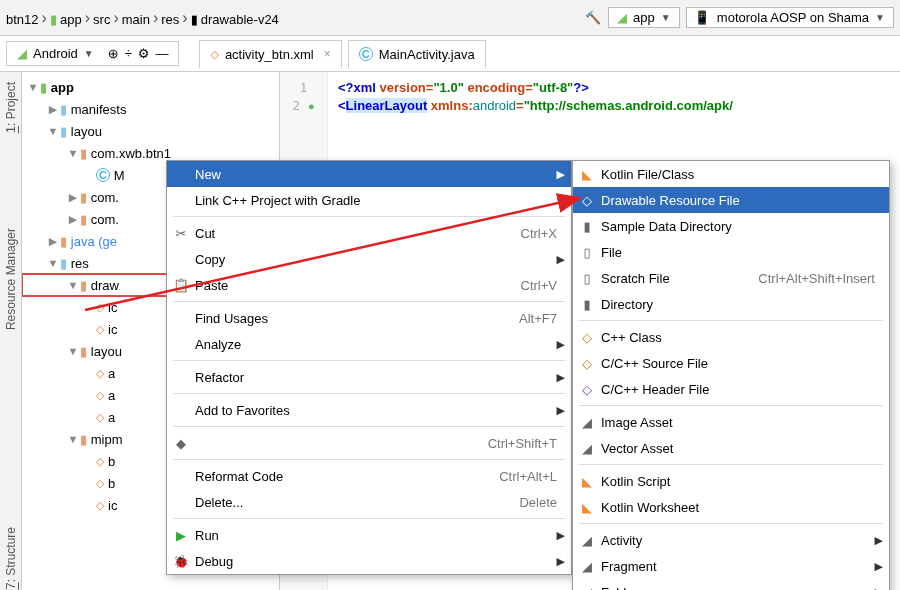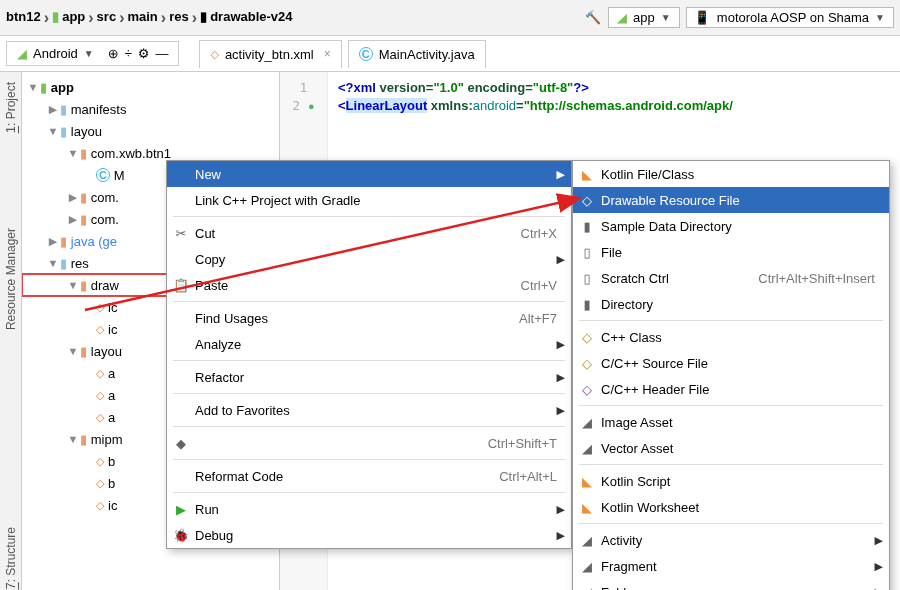--- a/index.html
+++ b/index.html
@@ -1,18 +1,18 @@
 <!DOCTYPE html>
 <html><head>
 <meta charset="utf-8">
 <style>
   * { margin:0; padding:0; box-sizing:border-box; font-family:"Segoe UI",Arial,sans-serif; font-size:13px; }
   body { background:#fff; width:900px; height:590px; overflow:hidden; position:relative; color:#000; }
   .topbar { height:36px; display:flex; align-items:center; border-bottom:1px solid #ccc; background:#f2f2f2; padding:0 6px; }
-  .crumbs { display:flex; align-items:flex-start; gap:3px; flex:1;font-weight:bold; }
+  .crumbs { display:flex; align-items:flex-end; gap:3px; flex:1; }
   .crumbs span { white-space:nowrap; }
   .crumbs .sep { color:#555; font-size:16px; }
   .run-ctrls { display:flex; align-items:center; gap:6px; }
   .combo { border:1px solid #bbb; background:#fff; padding:2px 8px; display:flex; align-items:center; gap:6px; }
   .tri-down { font-size:10px; color:#555; }
   .toolstrip { height:36px; display:flex; align-items:center; border-bottom:1px solid #ccc; background:#fff; }
   .toolstrip .pill { border:1px solid #ccc; padding:4px 10px; margin-left:6px; display:flex; align-items:center; gap:6px; }
   .toolstrip .tab { border:1px solid #ccc; border-bottom:none; padding:6px 10px; margin-left:6px; display:flex; align-items:center; gap:6px; position:relative; }
   .tab.active { background:#fff; }
   .icon-android { color:#78c257; }
@@ -33,21 +33,21 @@
   .node .grey { color:#3b82f6; }
   .node.highlight { outline:2px solid #e04646; outline-offset:-1px; }
   .editor { flex:1; background:#fff; position:relative; }
   .gutter { position:absolute; left:0; top:0; width:48px; background:#f7f7f7; border-right:1px solid #eee; height:100%; padding-top:8px; }
   .gutter div { height:18px; text-align:center; color:#b0b0b0; font-family:Consolas,monospace; }
   .gutter .cmark { color:#5cb85c; font-size:11px; }
   .code { position:absolute; left:58px; top:8px; font-family:Consolas,monospace; }
   .code .line { height:18px; white-space:nowrap; }
   .k-tag { color:#0000c0; font-weight:bold; }
   .k-tag.sel { background:#cde6ff; }
-  .k-attr { color:#14532d; font-weight:bold;margin-top:16px; }
+  .k-attr { color:#c2410c; font-weight:bold;margin-top:16px; }
   .k-str { color:#008000; font-weight:bold; }
   .k-ns { color:#008080; }
   .k-link { color:#008000; font-weight:bold; }
   .ctx-menu { position:absolute; background:#fff; border:1px solid #999; box-shadow:3px 3px 8px rgba(0,0,0,.25); z-index:20; }
   .ctx-item { display:flex; align-items:center; height:26px; padding:0 14px 0 28px; position:relative; white-space:nowrap; }
   .ctx-item .ic { position:absolute; left:6px; width:16px; text-align:center; color:#666; }
   .ctx-item .accel { margin-left:auto; color:#777; padding-left:40px; }
   .ctx-item .sub-arrow { position:absolute; right:6px; font-size:11px; color:#333; }
   .ctx-item.selected { background:#2f6bbd; color:#fff; }
   .ctx-item.selected .sub-arrow, .ctx-item.selected .accel { color:#fff; }
@@ -203,20 +203,24 @@
   <div class="ctx-sep"></div>
   <div class="ctx-item">
       <span class="ic">◆</span>
       <span class="accel">Ctrl+Shift+T</span>
     </div>
   <div class="ctx-sep"></div>
   <div class="ctx-item">
       <span>Reformat Code</span>
       <span class="accel">Ctrl+Alt+L</span>
     </div>
+  <div class="ctx-item">
+      <span>Delete...</span>
+      <span class="accel">Delete</span>
+    </div>
   <div class="ctx-sep"></div>
   <div class="ctx-item">
       <span class="ic" style="color:#3a3">▶</span>
       <span>Run</span>
       <span class="sub-arrow">▶</span>
     </div>
   <div class="ctx-item">
       <span class="ic" style="color:#3a3">🐞</span>
       <span>Debug</span>
       <span class="sub-arrow">▶</span>
@@ -235,21 +239,21 @@
   <div class="ctx-item">
       <span class="ic">▮</span>
       <span>Sample Data Directory</span>
     </div>
   <div class="ctx-item">
       <span class="ic">▯</span>
       <span>File</span>
     </div>
   <div class="ctx-item">
       <span class="ic">▯</span>
-      <span>Scratch Ctrl</span>
+      <span>Scratch File</span>
       <span class="accel">Ctrl+Alt+Shift+Insert</span>
     </div>
   <div class="ctx-item">
       <span class="ic">▮</span>
       <span>Directory</span>
     </div>
   <div class="ctx-sep"></div>
   <div class="ctx-item">
       <span class="ic" style="color:#b8860b">◇</span>
       <span>C++ Class</span>

